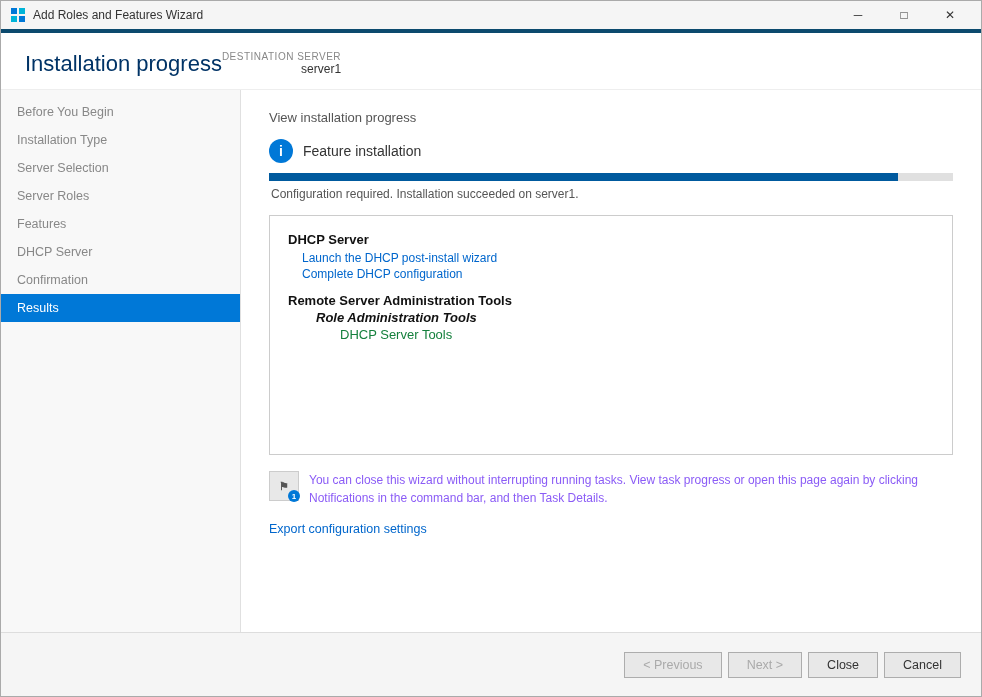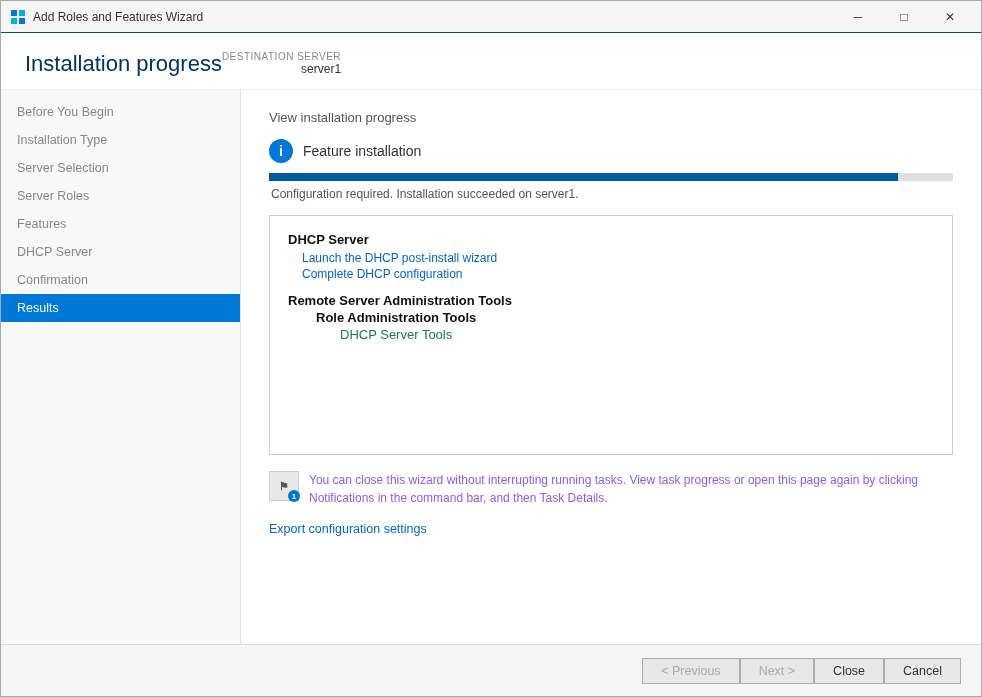--- a/index.html
+++ b/index.html
@@ -14,21 +14,21 @@
     .window {
       width: 982px;
       height: 697px;
       background: #fff;
       border: 1px solid #aaa;
       display: flex;
       flex-direction: column;
     }
     .title-bar {
       background: #f5f5f5;
-      border-bottom: 1px solid #0c4a6e;
+      border-bottom: 4px solid #0c4a6e;
       height: 32px;
       display: flex;
       align-items: center;
       padding: 0 8px;
       flex-shrink: 0;
     }
     .title-bar-icon {
       width: 18px;
       height: 18px;
       margin-right: 6px;
@@ -205,20 +205,21 @@
       color: #111;
       margin-top: 12px;
       margin-bottom: 2px;
     }
     .result-sub-item {
       font-size: 13px;
       font-weight: 600;
       color: #111;
       padding-left: 28px;
       margin-bottom: 2px;
+      font-style: italic;
     }
     .result-sub-sub-item {
       font-size: 13px;
       font-weight: 400;
       color: #15803d;
       padding-left: 52px;
       margin-bottom: 16px;
     }
     .notification-box {
       display: flex;
@@ -261,25 +262,26 @@
     }
     .export-link {
       color: #0066cc;
       cursor: pointer;
       font-size: 12.5px;
       text-decoration: none;
     }
     .footer {
       border-top: 1px solid #ddd;
       background: #f5f5f5;
-      height: 52px;
+      height: 64px;
       display: flex;
       align-items: center;
       justify-content: flex-end;
       padding: 0 20px;
+      gap: 6px;
       flex-shrink: 0;
     }
     .footer-btn {
       height: 26px;
       padding: 0 18px;
       font-size: 12.5px;
       border: 1px solid #adadad;
       background: #e8e8e8;
       cursor: pointer;
       color: #333;

